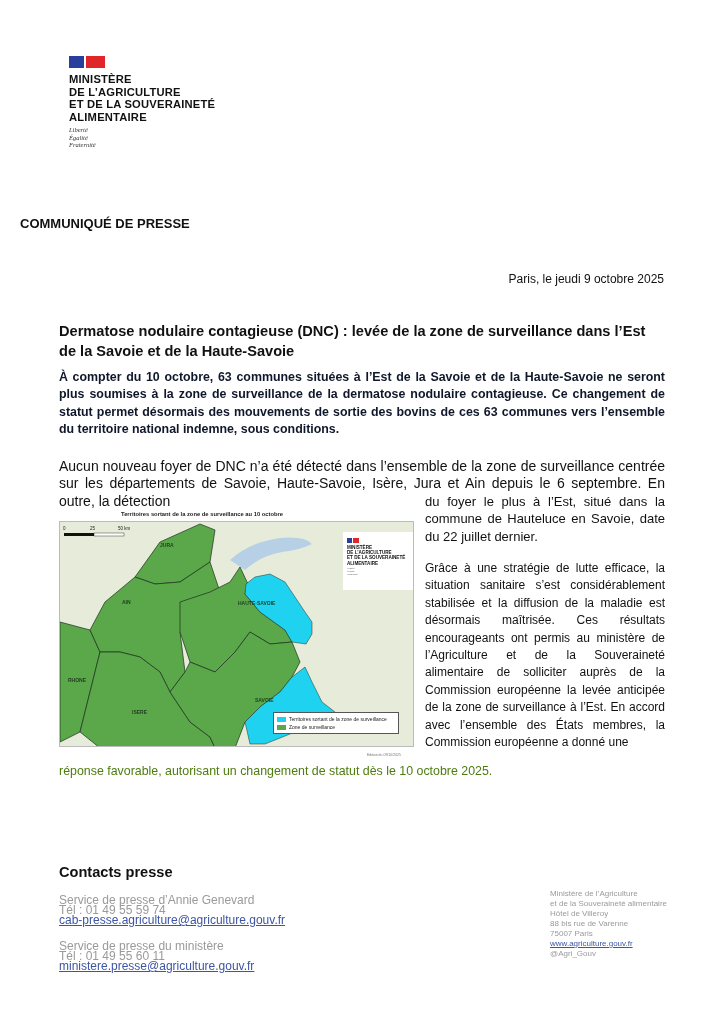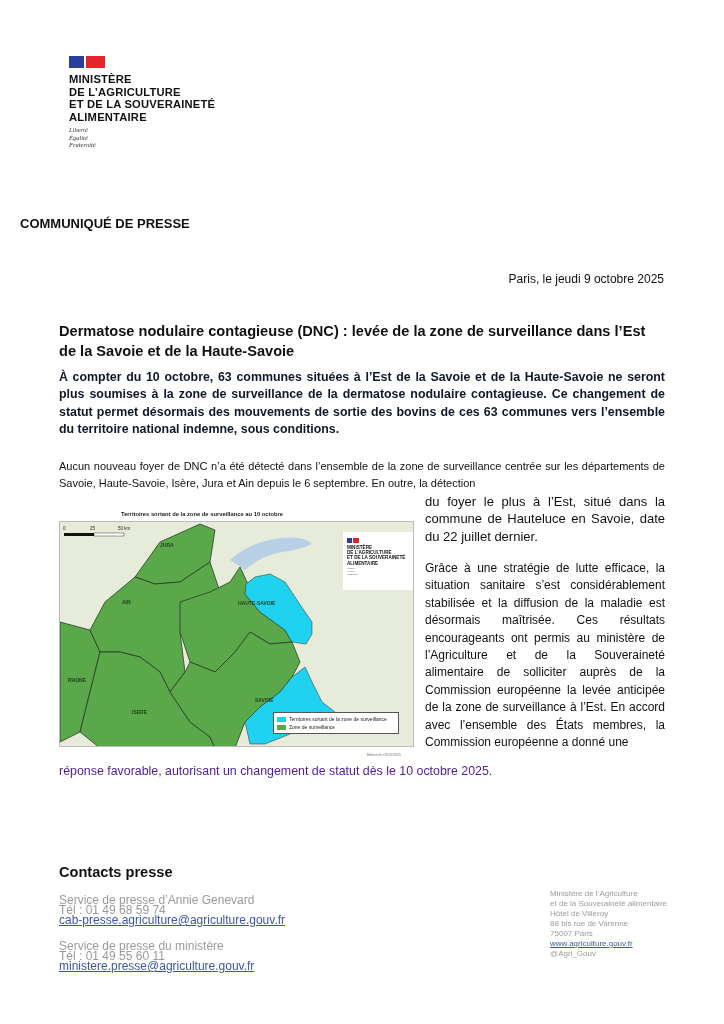--- a/index.html
+++ b/index.html
@@ -13,25 +13,25 @@
   .logo .ministry { font-family: "Liberation Sans", sans-serif; font-weight: 700; font-size: 11.2px; line-height: 12.5px; color: #111; letter-spacing: 0.2px; }
   .logo .motto { font-family: "Liberation Serif", serif; font-style: italic; font-size: 6.5px; line-height: 7.5px; color: #333; margin-top: 3px; }
 
   .title-cp { position: absolute; left: 0; width: 724px; top: 216px; text-align: left; font-family: "Liberation Sans", sans-serif; font-weight: 700; font-size: 13px; color: #111; padding-left: 20px; }
   .date { position: absolute; right: 60px; top: 272px; font-family: "Liberation Sans", sans-serif; font-size: 12px; color: #111; }
 
   .headline { position: absolute; left: 59px; width: 606px; top: 321px; font-family: "Liberation Sans", sans-serif; font-weight: 700; font-size: 14.6px; line-height: 20px; color: #111; }
 
   .lead { position: absolute; left: 59px; width: 606px; top: 369px; font-family: "Liberation Sans", sans-serif; font-weight: 700; font-size: 12.4px; line-height: 17.3px; text-align: justify; color: #0f172a; }
 
-  .para1 { position: absolute; left: 59px; width: 606px; top: 458px; font-family: "Liberation Sans", sans-serif; font-size: 11px; line-height: 17.3px; color: #111; text-align: justify; }
+  .para1 { position: absolute; left: 59px; width: 606px; top: 458px; font-family: "Liberation Sans", sans-serif; font-size: 14px; line-height: 17.3px; color: #111; text-align: justify; }
   .para1b { position: absolute; left: 425px; width: 240px; top: 493px; font-family: "Liberation Sans", sans-serif; font-size: 13px; line-height: 17.3px; color: #111; text-align: justify; }
 
   .para2 { position: absolute; left: 425px; width: 240px; top: 560px; font-family: "Liberation Sans", sans-serif; font-size: 12px; line-height: 17.4px; color: #111; text-align: justify; }
-  .para2-last { position: absolute; left: 59px; width: 606px; top: 763px; font-family: "Liberation Sans", sans-serif; font-size: 12.4px; line-height: 17.3px; color: #4c1d95; }
+  .para2-last { position: absolute; left: 59px; width: 606px; top: 763px; font-family: "Liberation Sans", sans-serif; font-size: 12.4px; line-height: 17.3px; color: #4d7c0f; }
 
   .map { position: absolute; left: 57px; top: 511px; width: 358px; height: 246px; }
   .map-title { position: absolute; left: 0; top: 0; width: 290px; text-align: center; font-family: "Liberation Sans", sans-serif; font-weight: 700; font-size: 5.8px; color: #222; }
   .map-frame { position: absolute; left: 2px; top: 10px; width: 355px; height: 226px; border: 1px solid #bbb; overflow: hidden; background: #e8eee0; }
   .map-frame svg { display: block; }
   .map-logo { position: absolute; right: 0px; top: 10px; width: 70px; height: 58px; background: #fff; padding: 6px 4px; }
   .map-logo .mflag { display: flex; gap: 1px; margin-bottom: 2px; }
   .map-logo .mflag .b { width: 5px; height: 5px; background: #2a3f9b; }
   .map-logo .mflag .r { width: 6px; height: 5px; background: #e1262a; }
   .map-logo .mtxt { font-family: "Liberation Sans", sans-serif; font-weight: 700; font-size: 4.6px; line-height: 5.2px; color: #111; }
@@ -145,21 +145,21 @@
         <span>Zone de surveillance</span>
       </div>
     </div>
   </div>
   <div class="map-edition">Edition du 09/10/2025</div>
 </div>
 
 <div class="contacts-h">Contacts presse</div>
 <div class="contact-block" style="top:895px">
   <div>Service de presse d’Annie Genevard</div>
-  <div>Tél : 01 49 68 59 74</div>
+  <div>Tél : 01 49 55 59 74</div>
   <a>cab-presse.agriculture@agriculture.gouv.fr</a>
 </div>
 <div class="contact-block" style="top:941px">
   <div>Service de presse du ministère</div>
   <div>Tél : 01 49 55 60 11</div>
   <a>ministere.presse@agriculture.gouv.fr</a>
 </div>
 
 <div class="address">
   <div>Ministère de l’Agriculture</div>

